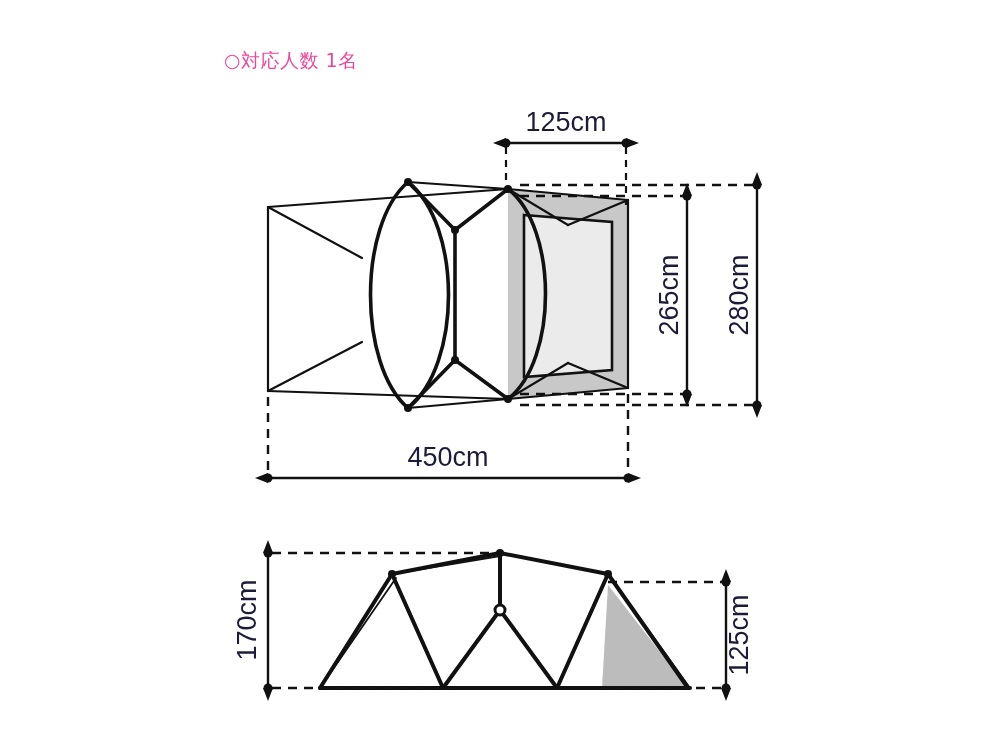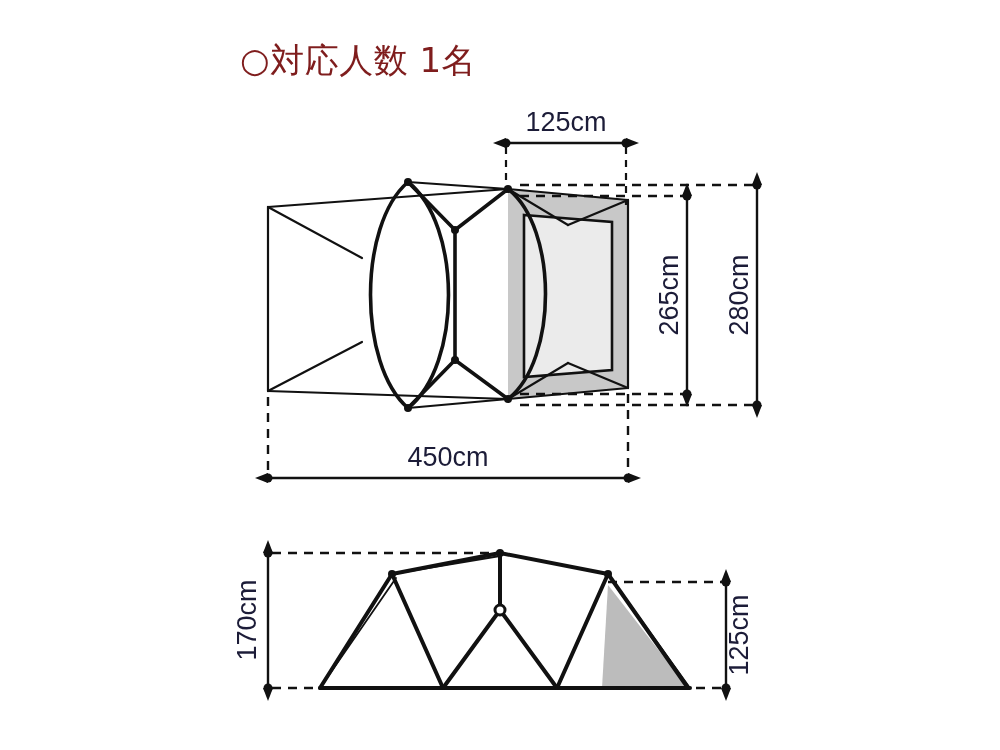--- a/index.html
+++ b/index.html
@@ -17,26 +17,26 @@
     position: relative;
   }
   #root {
     position: relative;
     width: 1000px;
     height: 750px;
     background: #ffffff;
   }
   .title {
     position: absolute;
-    left: 240px;
+    left: 224px;
     top: 42px;
-    font-size: 34px;
+    font-size: 19px;
     line-height: 36px;
     letter-spacing: 0.5px;
-    color: #7f1d1d;
+    color: #ec4899;
     white-space: nowrap;
     font-family: "DejaVu Sans", "Liberation Sans", sans-serif;
   }
   svg.diagram {
     position: absolute;
     left: 0;
     top: 0;
     width: 1000px;
     height: 750px;
   }

